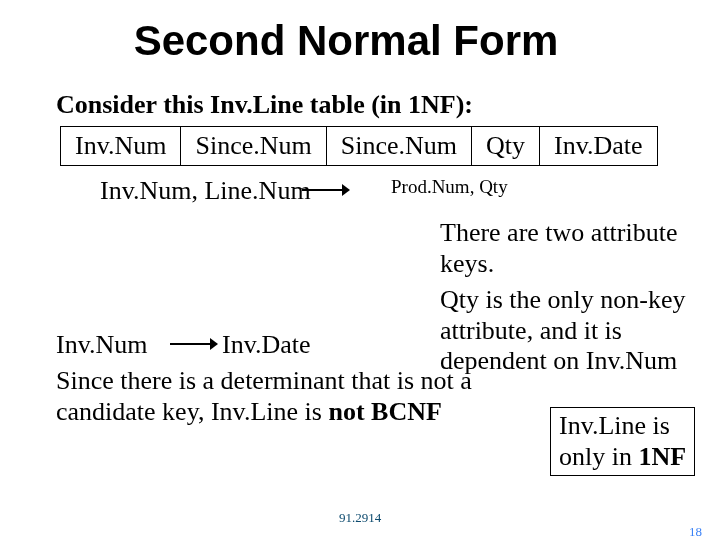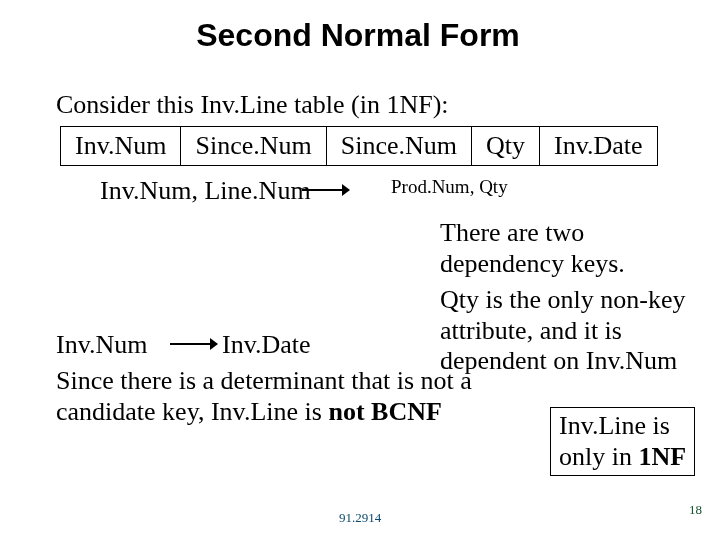--- a/index.html
+++ b/index.html
@@ -19,29 +19,29 @@
     box-sizing: border-box;
   }
   .title {
     position: absolute;
     top: 18px;
     left: 0;
     width: 692px;
     text-align: center;
     font-family: Arial, Helvetica, sans-serif;
     font-weight: 700;
-    font-size: 32px;
+    font-size: 42px;
     line-height: 1.1;
-    padding-left: 12px;
   }
   .intro {
     position: absolute;
     top: 90px;
     left: 56px;
     font-size: 26px;
+    font-weight: bold;
   }
   .tbl {
     position: absolute;
     top: 126px;
     left: 60px;
     border-collapse: collapse;
   }
   .tbl td {
     border: 1px solid #000;
     padding: 4px 14px;
@@ -131,24 +131,24 @@
     position: absolute;
     bottom: 14px;
     left: 0;
     width: 720px;
     text-align: center;
     font-size: 13px;
     color: #0c4a6e;
   }
   .footer-page {
     position: absolute;
-    bottom: 22px;
+    bottom: 0;
     right: 18px;
     font-size: 13px;
-    color: #14532d;
+    color: #3b82f6;
   }
   svg.arrow {
     overflow: visible;
   }
 </style>
 </head>
 <body>
 
 <div class="slide">
 
@@ -168,21 +168,21 @@
   </tbody>
     </table>
 
   <div class="fd1-left">Inv.Num, Line.Num</div>
   <svg class="arrow arrow1" width="48" height="28">
     <line x1="0" y1="14" x2="40" y2="14" stroke="#000" stroke-width="2"></line>
     <polygon points="40,8 48,14 40,20" fill="#000"></polygon>
   </svg>
   <div class="fd1-right">Prod.Num, Qty</div>
 
-  <div class="cand">There are two dependency keys.</div>
+  <div class="cand">There are two attribute keys.</div>
 
   <div class="fd2-left">Inv.Num</div>
   <svg class="arrow arrow2" width="48" height="28">
     <line x1="0" y1="14" x2="40" y2="14" stroke="#000" stroke-width="2"></line>
     <polygon points="40,8 48,14 40,20" fill="#000"></polygon>
   </svg>
   <div class="fd2-right">Inv.Date</div>
 
   <div class="qty">Qty is the only non-key attribute, and it is dependent on Inv.Num</div>
 

